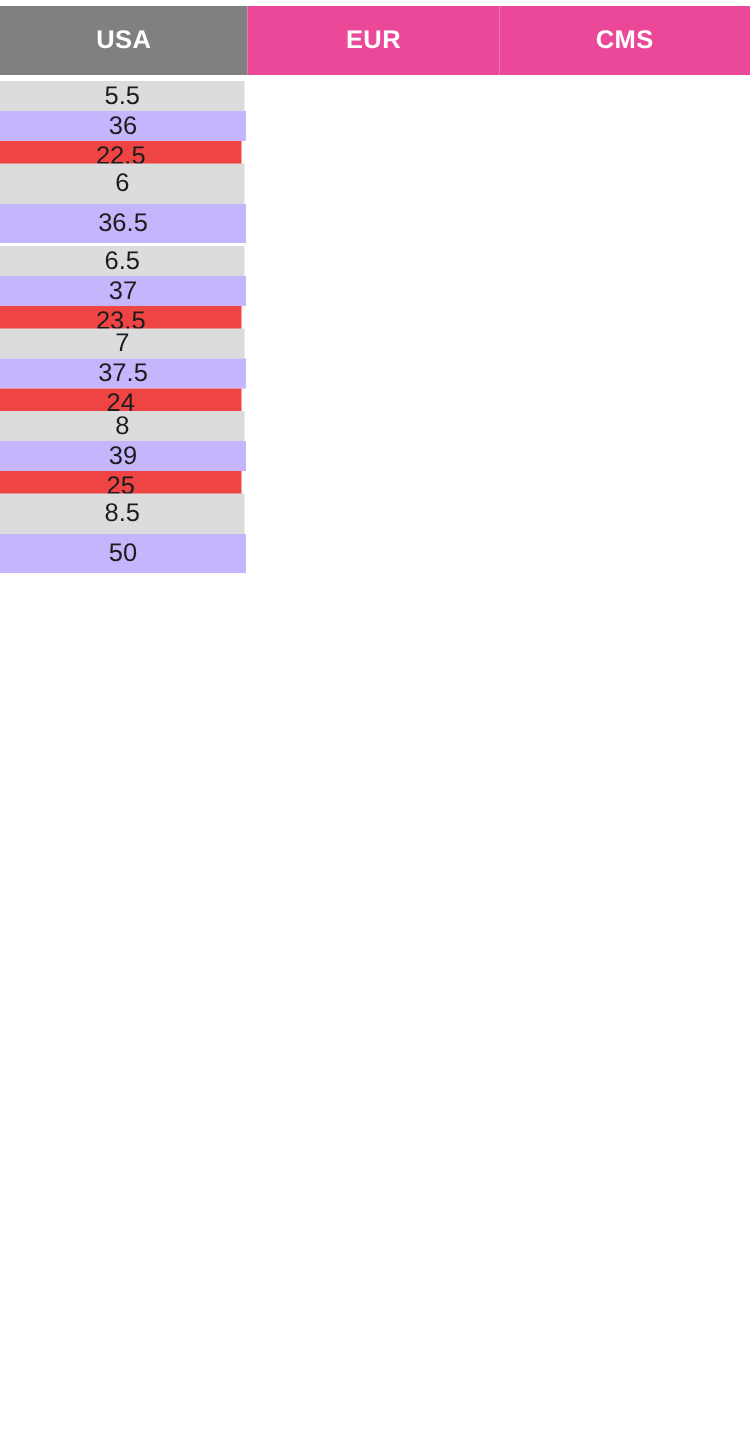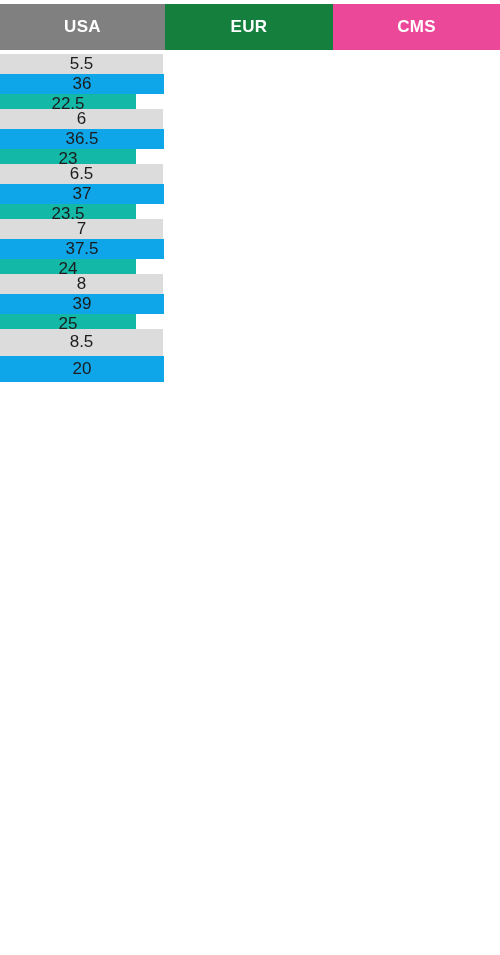--- a/index.html
+++ b/index.html
@@ -40,21 +40,21 @@
     letter-spacing: 0.3px;
     box-sizing: border-box;
   }
   .hcell.col-usa {
     width: 165px;
     background: #808080;
     text-align: right;
   }
   .hcell.col-eur {
     width: 168px;
-    background: #15803d;
+    background: #ec4899;
   }
   .hcell.col-cms {
     width: 167px;
     background: #ec4899;
   }
 
   
   .chart-body {
     width: 500px;
     padding-top: 4px;
@@ -77,25 +77,25 @@
     box-sizing: border-box;
   }
   .cell.col-usa {
     width: 163px;
     margin-right: 3px;
     background: #dcdcdc;
   }
   .cell.col-eur {
     width: 164px;
     margin-right: 3px;
-    background: #0ea5e9;
+    background: #c4b5fd;
   }
   .cell.col-cms {
-    width: 136px;
-    background: #14b8a6;
+    width: 161px;
+    background: #ef4444;
   }
 
   .page-rest {
     width: 500px;
     background: #ffffff;
   }
 </style>
 </head>
 <body>
 
@@ -111,21 +111,20 @@
 
     <div class="chart-row">
       <div class="cell col-usa">5.5</div>
       <div class="cell col-eur">36</div>
       <div class="cell col-cms">22.5</div>
     </div>
 
     <div class="chart-row">
       <div class="cell col-usa">6</div>
       <div class="cell col-eur">36.5</div>
-      <div class="cell col-cms">23</div>
     </div>
 
     <div class="chart-row">
       <div class="cell col-usa">6.5</div>
       <div class="cell col-eur">37</div>
       <div class="cell col-cms">23.5</div>
     </div>
 
     <div class="chart-row">
       <div class="cell col-usa">7</div>
@@ -135,20 +134,20 @@
 
 
     <div class="chart-row">
       <div class="cell col-usa">8</div>
       <div class="cell col-eur">39</div>
       <div class="cell col-cms">25</div>
     </div>
 
     <div class="chart-row">
       <div class="cell col-usa">8.5</div>
-      <div class="cell col-eur">20</div>
+      <div class="cell col-eur">50</div>
     </div>
 
   </div>
 
   <div class="page-rest"></div>
 
 </div>
 
 </body></html>

